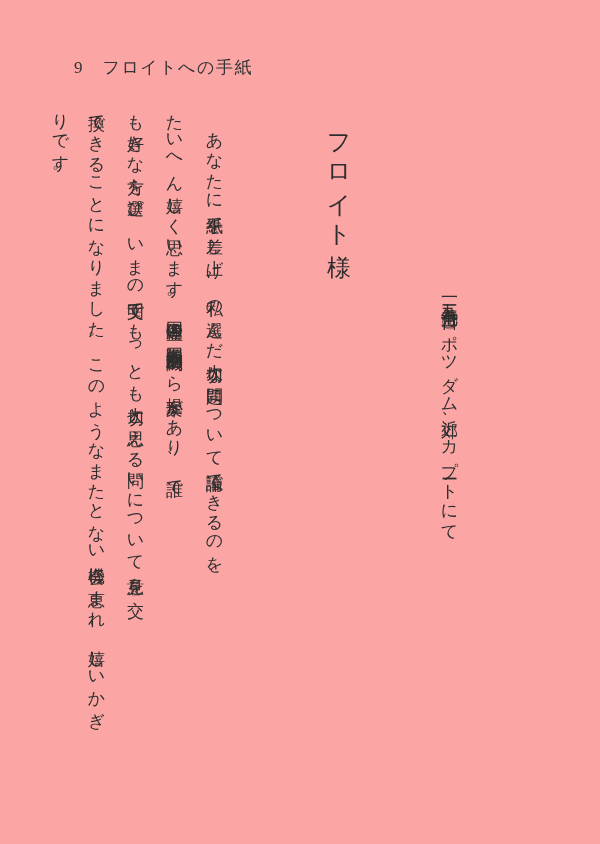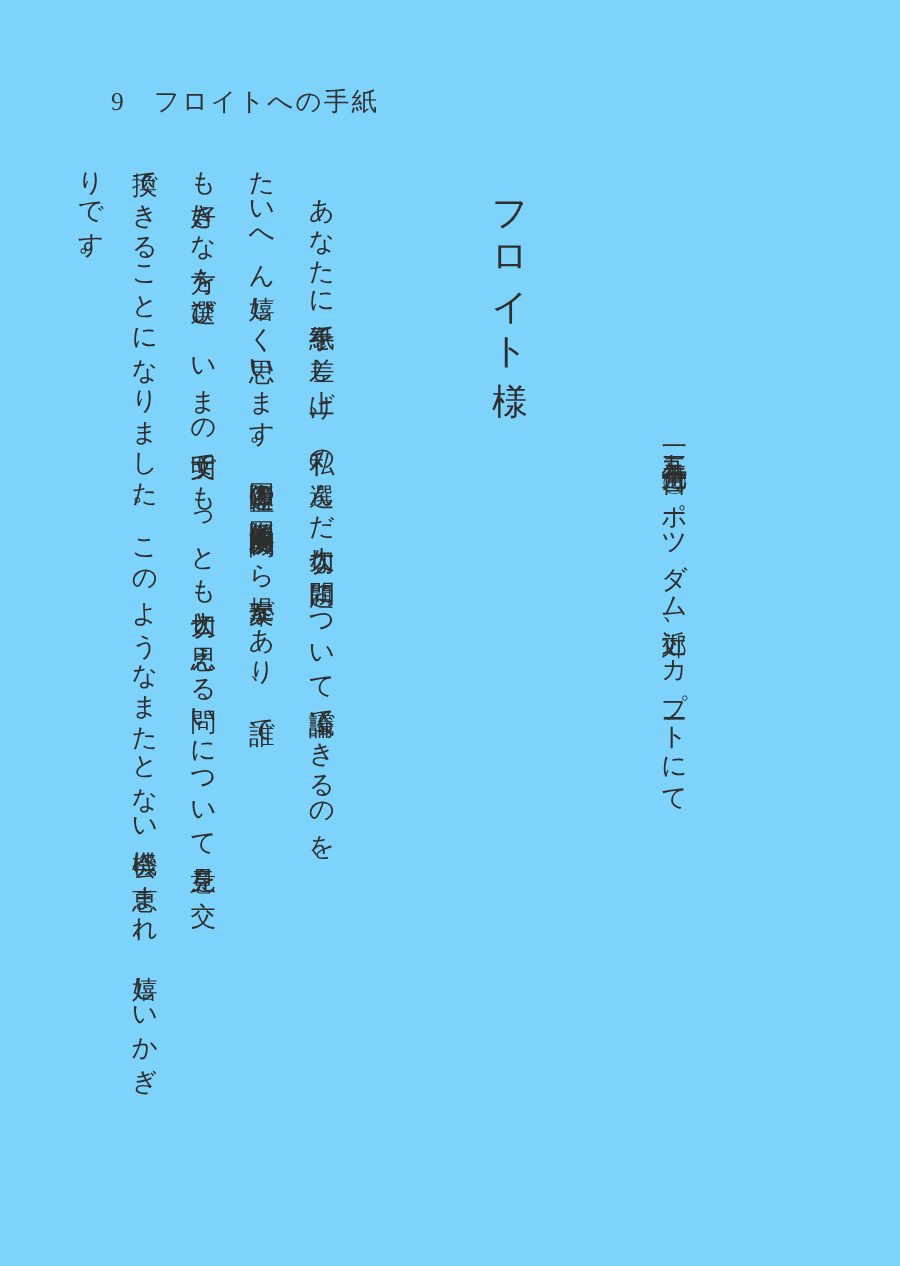--- a/index.html
+++ b/index.html
@@ -8,21 +8,21 @@
   }
   body {
     width: 600px;
     height: 844px;
     background: #ffffff;
   }
   .page {
     position: relative;
     width: 600px;
     height: 844px;
-    background: #7dd3fc;
+    background: #fca5a5;
     color: #2e2e2e;
     font-family: "Liberation Serif", "DejaVu Serif", serif;
     overflow: hidden;
   }
   .running-header {
     position: absolute;
     left: 74px;
     top: 56px;
     font-size: 17px;
     letter-spacing: 1.5px;

